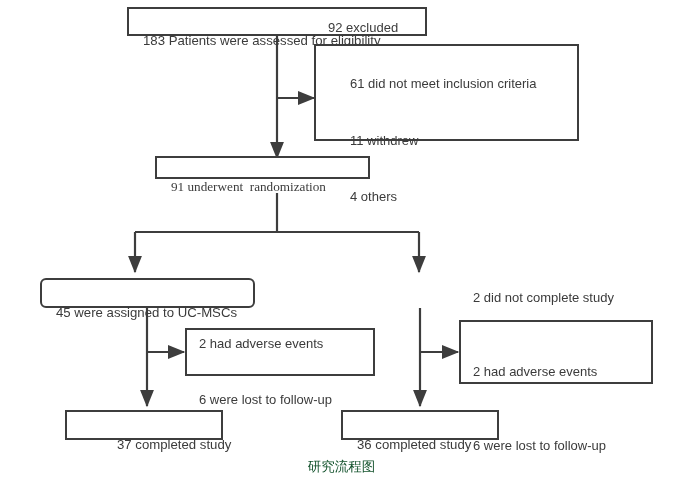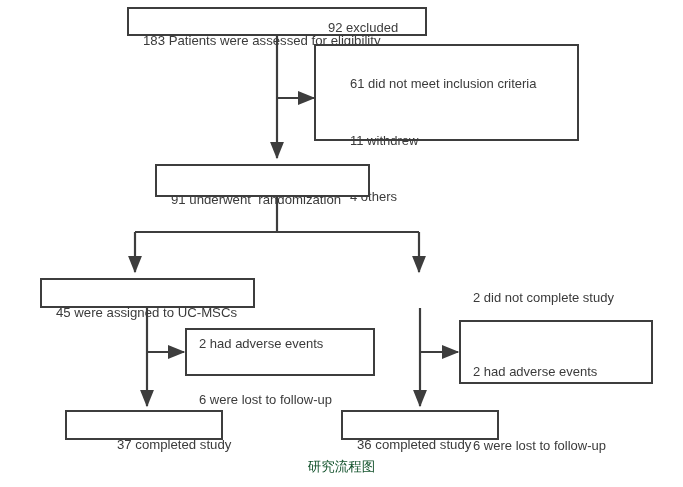--- a/index.html
+++ b/index.html
@@ -105,25 +105,25 @@
     <div class="line">183 Patients were assessed for eligibility</div>
   </div>
 
   <div class="node listbox" style="left:314px; top:44px; width:265px; height:97px;">
     <div class="line">92 excluded</div>
     <div class="line indent">61 did not meet inclusion criteria</div>
     <div class="line indent">11 withdrew</div>
     <div class="line indent">4 others</div>
   </div>
 
-  <div class="node single" style="left:155px; top:164px; width:215px; height:33px;">
+  <div class="node single" style="left:155px; top:156px; width:215px; height:23px;font-family:Liberation Serif, serif;">
     <div class="line">91 underwent  randomization</div>
   </div>
 
-  <div class="node single" style="left:40px; top:278px; width:215px; height:30px;">
+  <div class="node single" style="left:40px; top:278px; width:215px; height:30px;border-radius:6px;">
     <div class="line">45 were assigned to UC-MSCs</div>
   </div>
 
 
   <div class="node listbox" style="left:185px; top:328px; width:190px; height:48px;">
     <div class="line">2 had adverse events</div>
     <div class="line">6 were lost to follow-up</div>
   </div>
 
   <div class="node listbox" style="left:459px; top:320px; width:194px; height:64px;gap:18px;">

